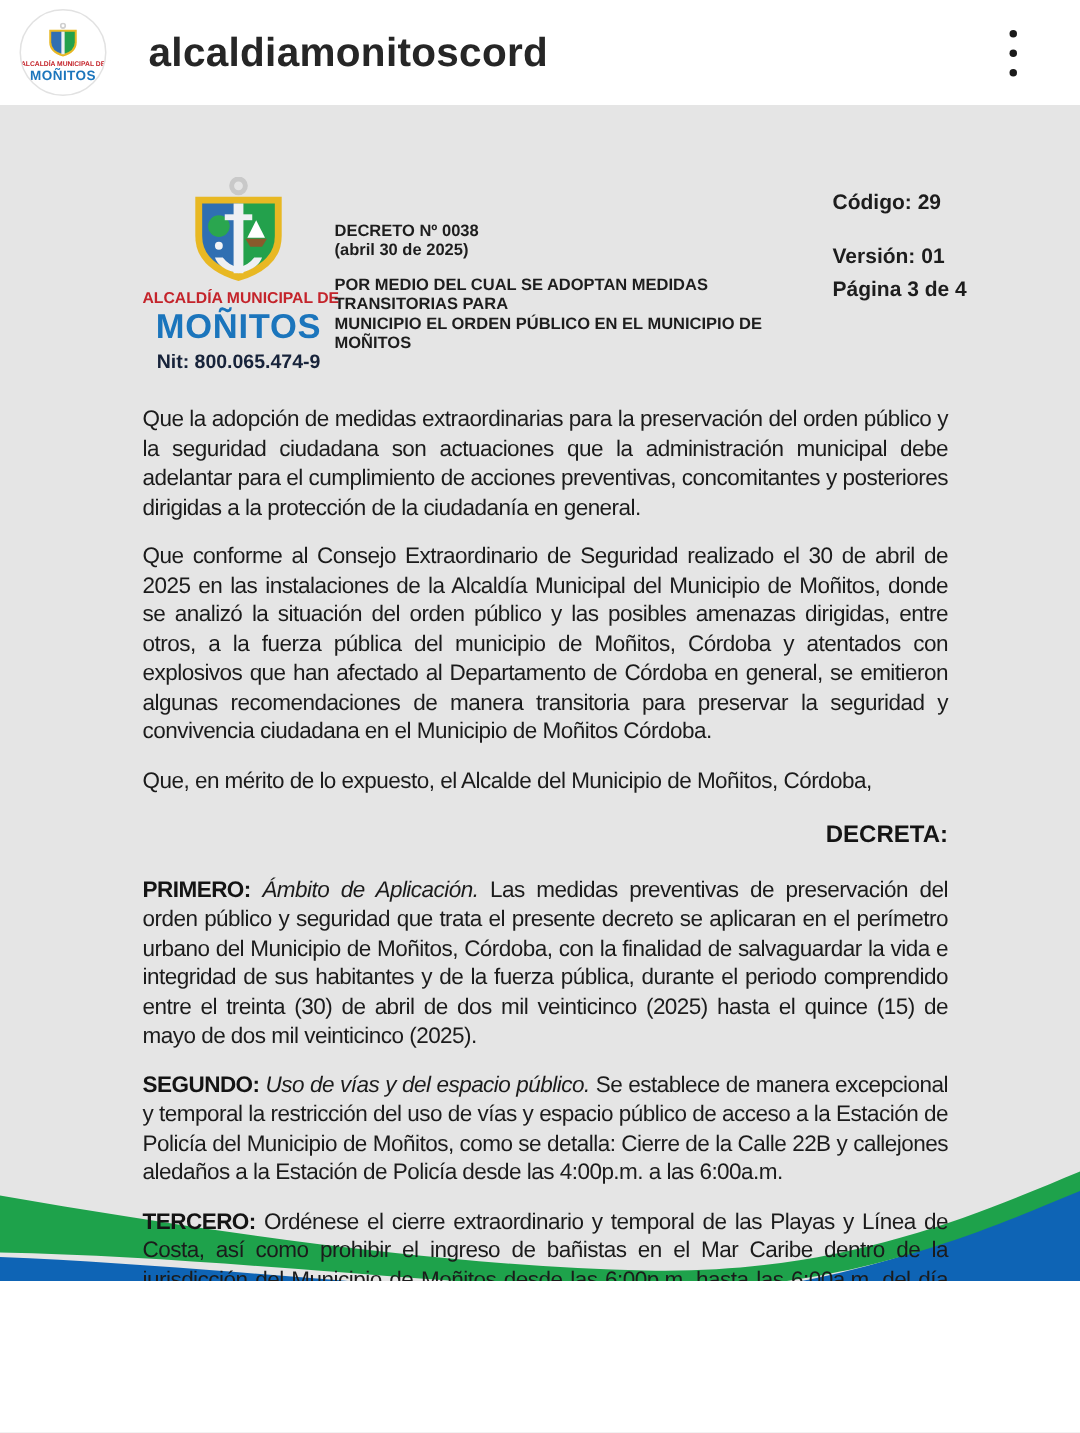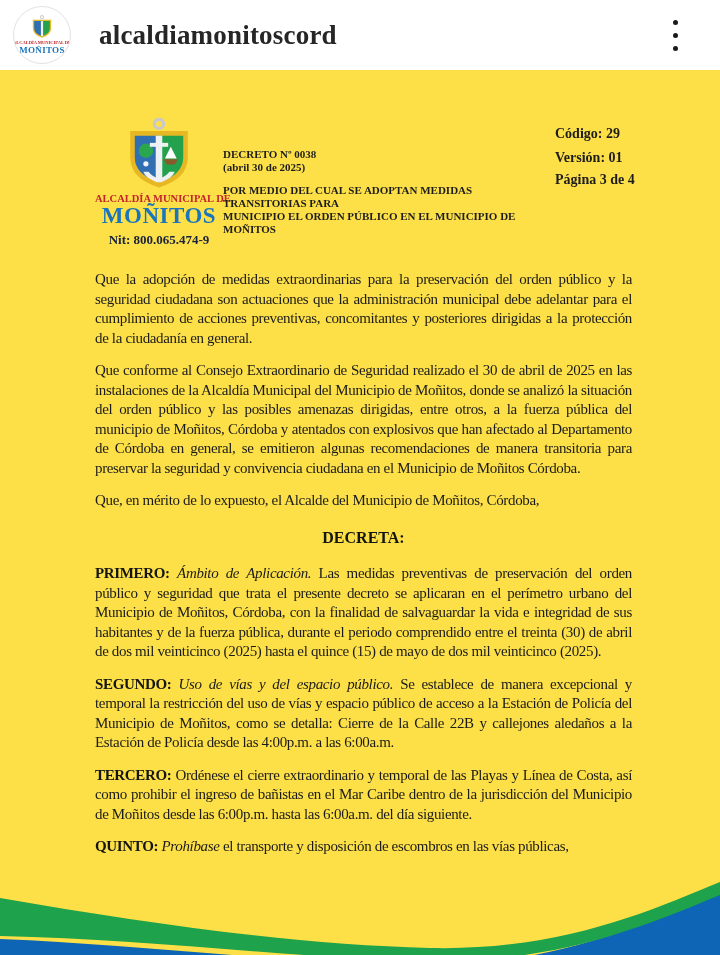--- a/index.html
+++ b/index.html
@@ -1,19 +1,19 @@
 <!DOCTYPE html>
 <html><head>
 <meta charset="utf-8">
 <style>
   * { margin:0; padding:0; box-sizing:border-box; }
   html,body { background:#fff; }
   .screen {
-    position:relative; width:720px; height:955px; background:#fde047;
-    font-family:Liberation Serif, serif; overflow:hidden;
+    position:relative; width:720px; height:854px; background:#e5e5e5;
+    font-family:Liberation Sans, sans-serif; overflow:hidden;
     color:#1b1b1b;
   }
   
   .post-header { display:flex; align-items:center; height:70px; padding:0 24px 0 13px; background:#fff; }
   .avatar {
     width:58px; height:58px; border-radius:50%; border:1px solid #e2e2e2;
     display:flex; flex-direction:column; align-items:center; justify-content:center;
     background:#fff; overflow:hidden; flex:0 0 auto; cursor:pointer;
   }
   .avatar .av-line1 { font-size:4.5px; font-weight:bold; color:#c4242b; white-space:nowrap; margin-top:1px; }
@@ -26,26 +26,26 @@
   .doc-header { display:flex; align-items:flex-start; }
   .crest-block { width:128px; flex:0 0 auto; text-align:center; }
   .crest-block svg { display:block; margin:0 auto; }
   .org-label { font-size:10.5px; font-weight:bold; color:#c4242b; margin-top:3px; white-space:nowrap; }
   .org-name { font-size:23px; font-weight:bold; color:#1b75bc; letter-spacing:.5px; line-height:1.05; }
   .nit { font-size:13px; font-weight:bold; color:#17233a; margin-top:4px; }
   .decree-title { flex:1; text-align:left; padding-top:30px; color:#1d1d1d; }
   .decree-title .num, .decree-title .date { font-size:11px; font-weight:bold; line-height:13px; }
   .decree-title .subject { margin-top:10px; font-size:11px; font-weight:bold; line-height:13px; }
   .meta { width:145px; flex:0 0 auto; padding-top:6px; font-size:14px; font-weight:bold; color:#1d1d1d; line-height:20px; }
-  .meta .m2 { margin-top:4px; }
+  .meta .m2 { margin-top:16px; }
   .meta .m3 { margin-top:2px; }
   
   .doc-body { width:537px; margin-top:22px; font-size:15px; line-height:19.5px; letter-spacing:-0.35px; text-align:justify; color:#1b1b1b; }
   .doc-body p { margin-bottom:13px; }
-  .decreta { text-align:center; font-size:16px; font-weight:bold; letter-spacing:0; margin:17px 0 17px 0; color:#141414; }
+  .decreta { text-align:right; font-size:16px; font-weight:bold; letter-spacing:0; margin:17px 0 17px 0; color:#141414; }
   .article b { font-weight:bold; color:#141414; }
   .article i { font-style:italic; }
   
   .waves { position:absolute; left:0; bottom:0; width:720px; height:76px; z-index:1; display:block; }
 </style>
 </head>
 <body>
 
 <div class="screen">
 

